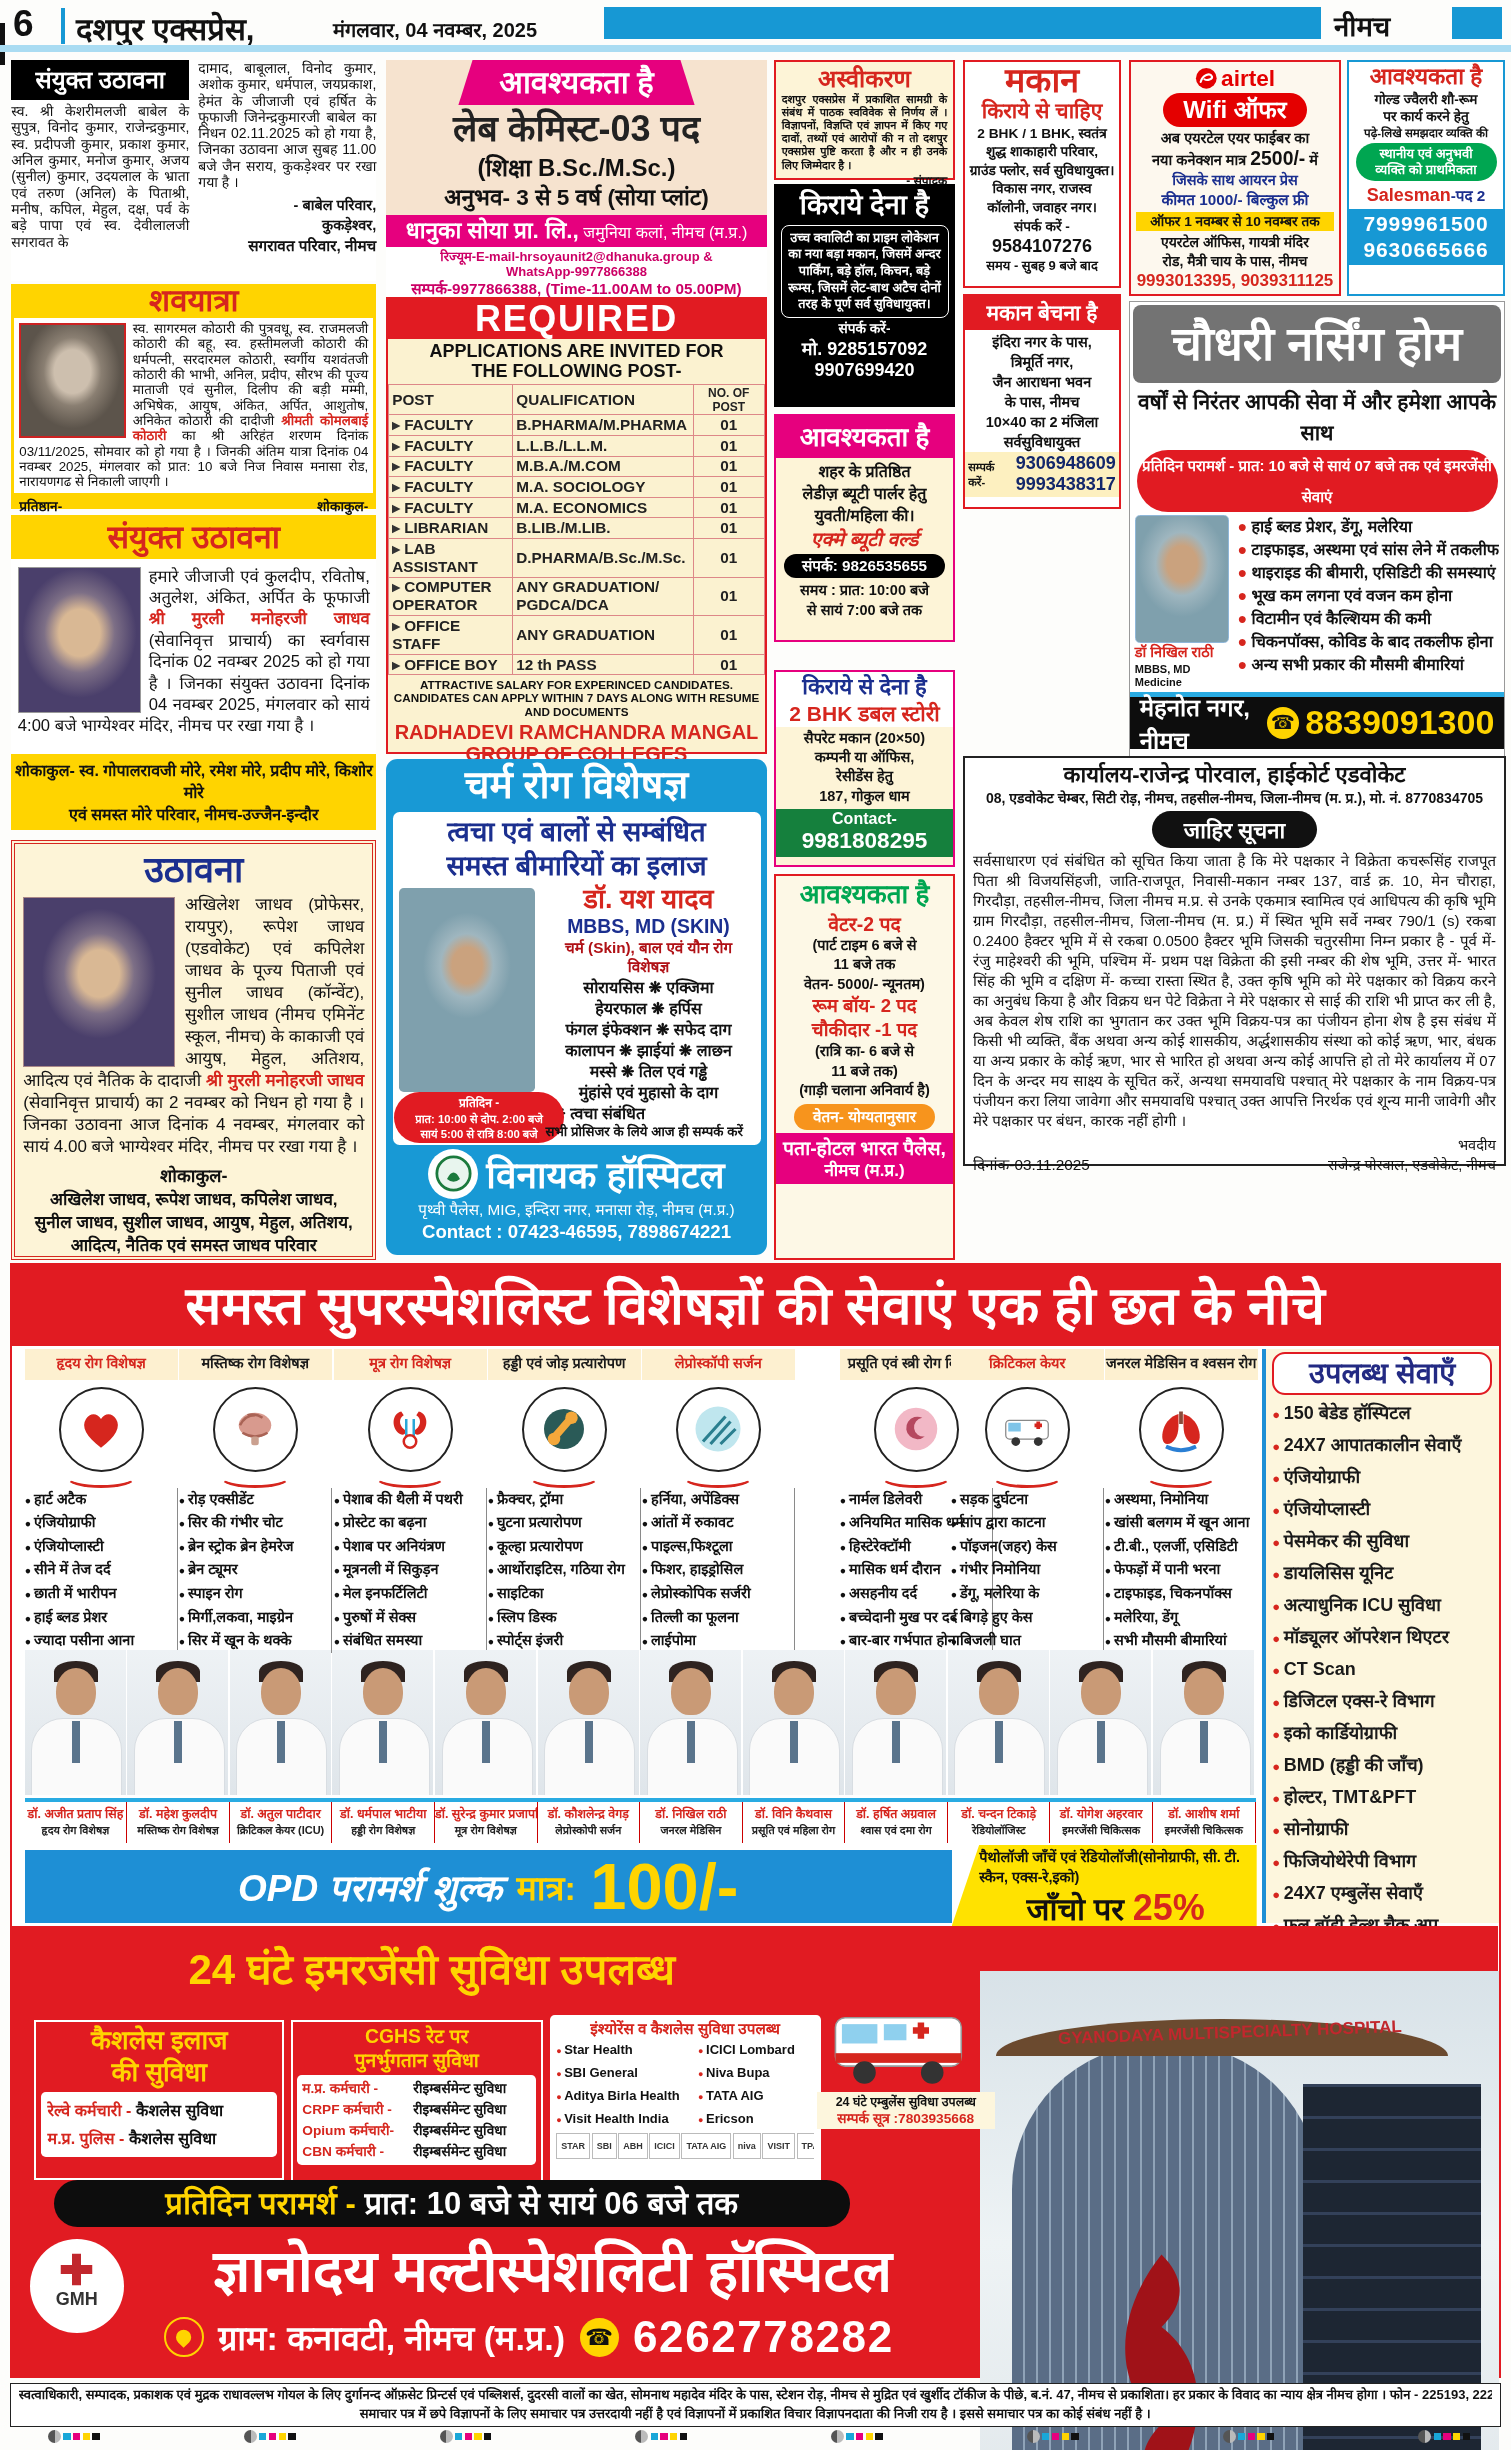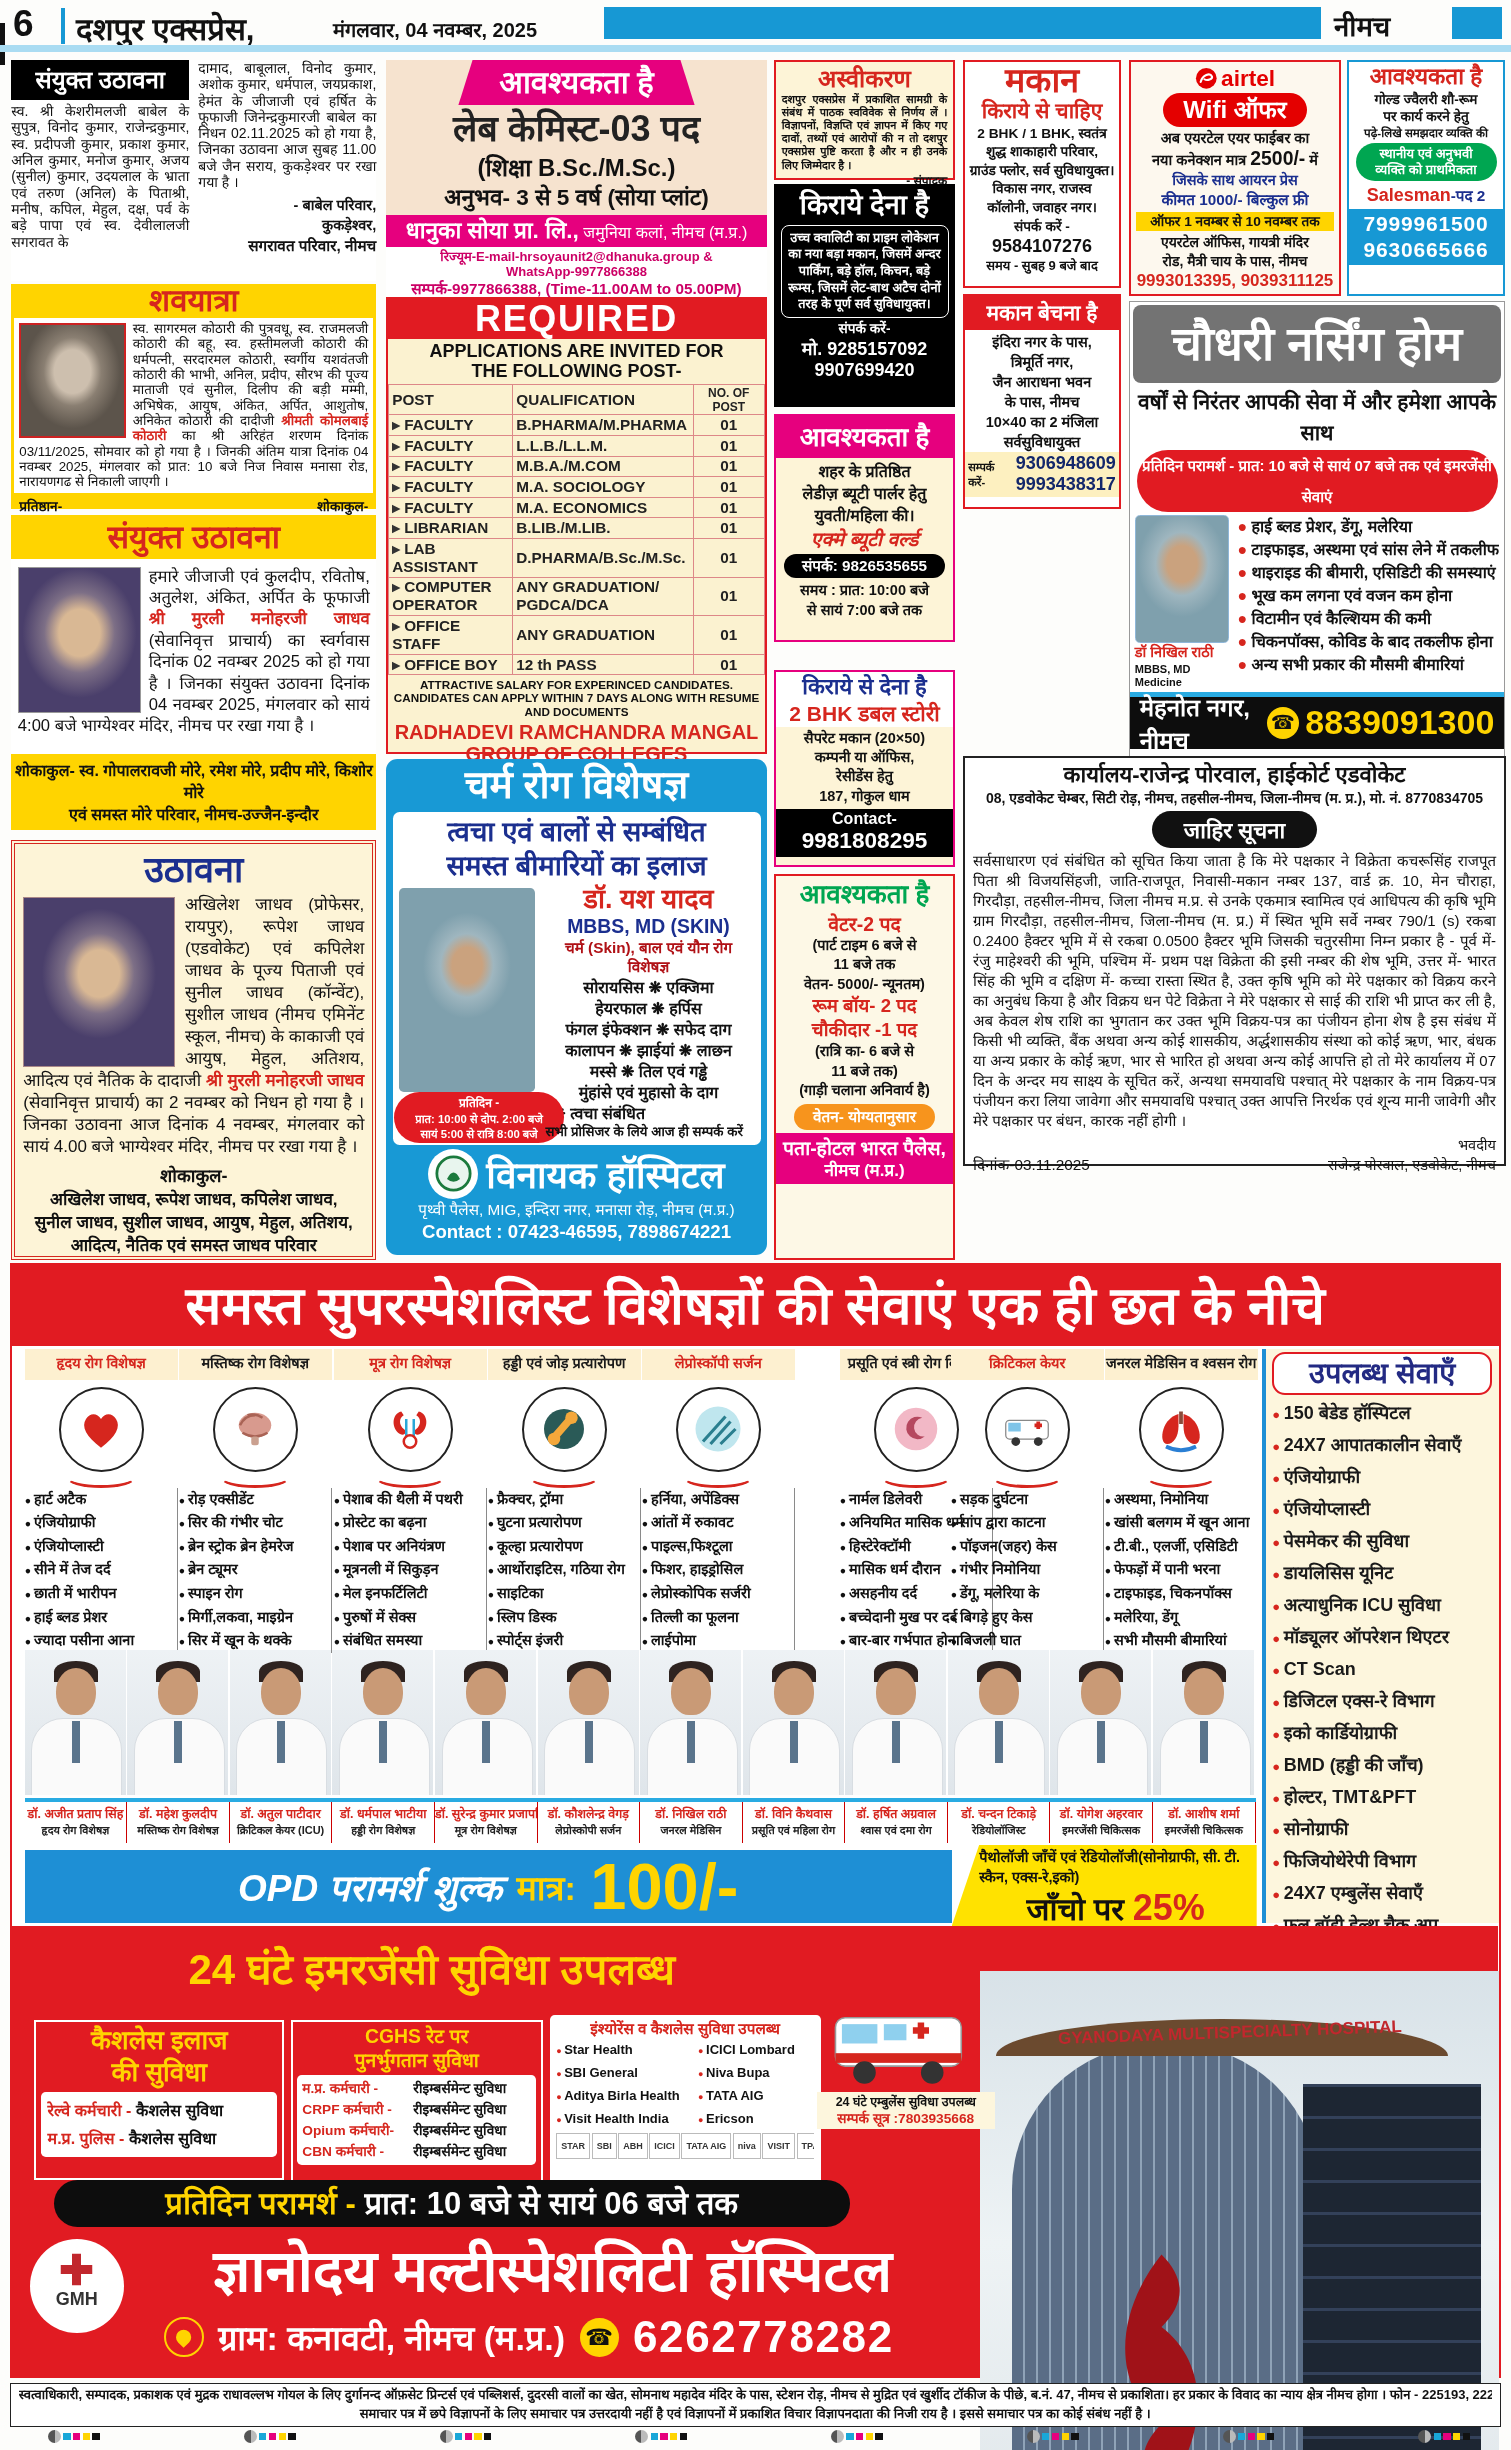--- a/index.html
+++ b/index.html
@@ -291,21 +291,21 @@
     <div class="c b" style="font-size:14.5px;line-height:20px;">से सायं 7:00 बजे तक</div>
   </div>
 
   <div class="adbox" style="left:774px;top:670px;width:181px;height:197px;border:2.4px solid #e6007e;background:#fdf4d7;">
     <div class="c b blue" style="background:#fff;font-size:22px;line-height:29px;">किराये से देना है</div>
     <div class="c b red" style="background:#fff;font-size:21px;line-height:26px;">2 BHK डबल स्टोरी</div>
     <div class="c b" style="font-size:14.5px;line-height:19.4px;margin-top:1.6px;">सैपरेट मकान (20×50)</div>
     <div class="c b" style="font-size:14.5px;line-height:19.4px;">कम्पनी या ऑफिस,</div>
     <div class="c b" style="font-size:14.5px;line-height:19.4px;">रेसीडेंस हेतु</div>
     <div class="c b" style="font-size:14.5px;line-height:19.4px;">187, गोकुल धाम</div>
-    <div class="c wht" style="background:#000000;margin-top:2.4px;padding:1.6px 0 3.2px;">
+    <div class="c wht" style="background:#15803d;margin-top:2.4px;padding:1.6px 0 3.2px;">
       <div class="b" style="font-size:16px;">Contact-</div>
       <div class="b" style="font-size:22.6px;">9981808295</div>
     </div>
   </div>
 
   <div class="adbox" style="left:774px;top:874px;width:181px;height:386px;border:2.4px solid #e11b22;background:#fdf8e6;">
     <div class="c b grn" style="font-size:26px;line-height:36px;">आवश्यकता है</div>
     <div class="c b red" style="font-size:19.4px;line-height:24px;">वेटर-2 पद</div>
     <div class="c b" style="font-size:14.5px;line-height:19.4px;">(पार्ट टाइम 6 बजे से</div>
     <div class="c b" style="font-size:14.5px;line-height:19.4px;">11 बजे तक</div>

